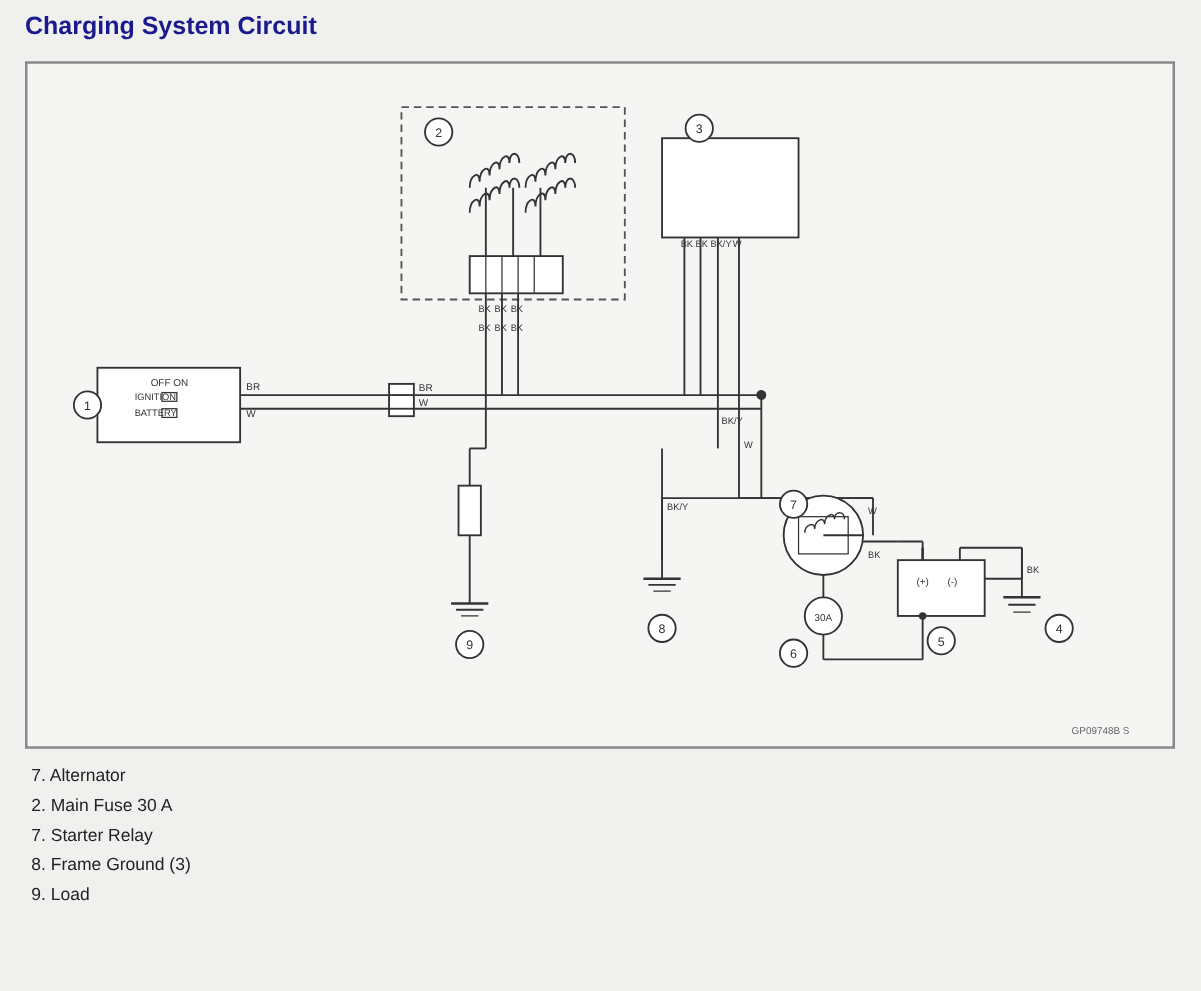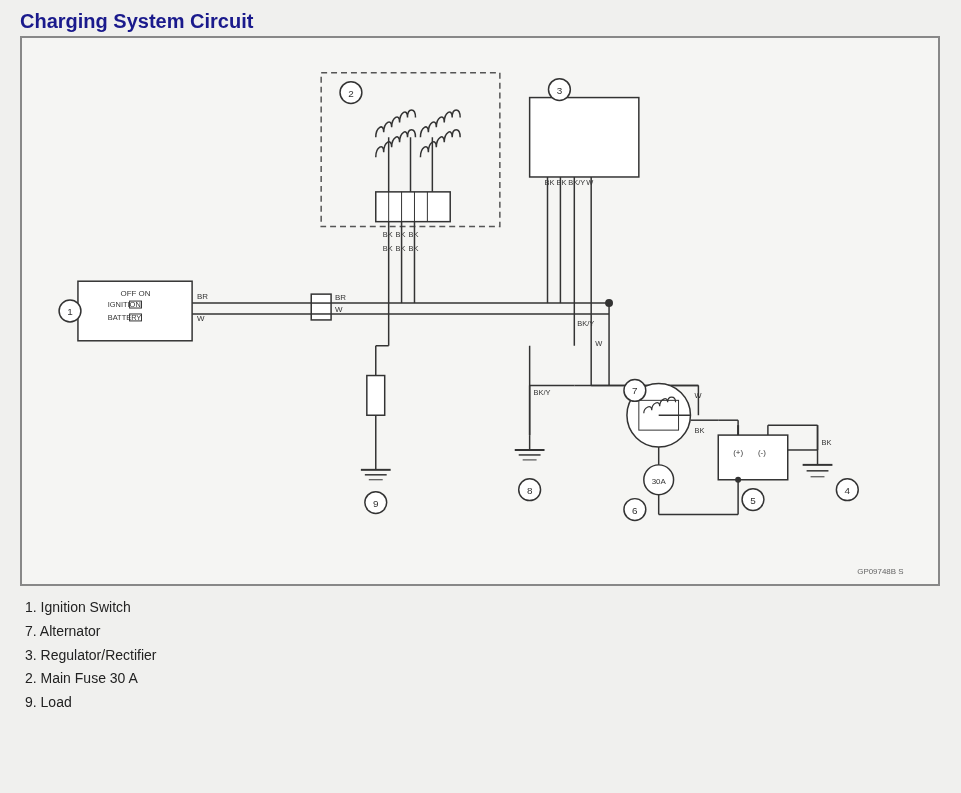--- a/index.html
+++ b/index.html
@@ -13,21 +13,21 @@
     .page {
       width: 961px;
       height: 793px;
       background: #f0f0ee;
       padding: 10px 20px;
     }
     .title {
       font-size: 20px;
       font-weight: bold;
       color: #1a1a8c;
-      margin-bottom: 3px;
+      margin-bottom: 16px;
     }
     .diagram-container {
       border: 2px solid #888;
       background: #f5f5f3;
       width: 920px;
       height: 550px;
       position: relative;
       overflow: hidden;
     }
     .legend {
@@ -236,19 +236,19 @@
       <line x1="640" y1="480" x2="720" y2="480" stroke="#333" stroke-width="1.5"></line>
       <line x1="720" y1="445" x2="720" y2="480" stroke="#333" stroke-width="1.5"></line>
       <circle cx="720" cy="445" r="3" fill="#333"></circle>
 
       <text x="840" y="540" font-size="8" fill="#666" font-family="Arial">GP09748B  S</text>
 
     </svg>
   </div>
 
   <div class="legend">
-    <div>1. Ignition Switch</div>
     <div>7. Alternator</div>
-    <div>3. Regulator/Rectifier</div>
     <div>2. Main Fuse 30 A</div>
+    <div>7. Starter Relay</div>
+    <div>8. Frame Ground (3)</div>
     <div>9. Load</div>
   </div>
 </div>
 
 </body></html>

